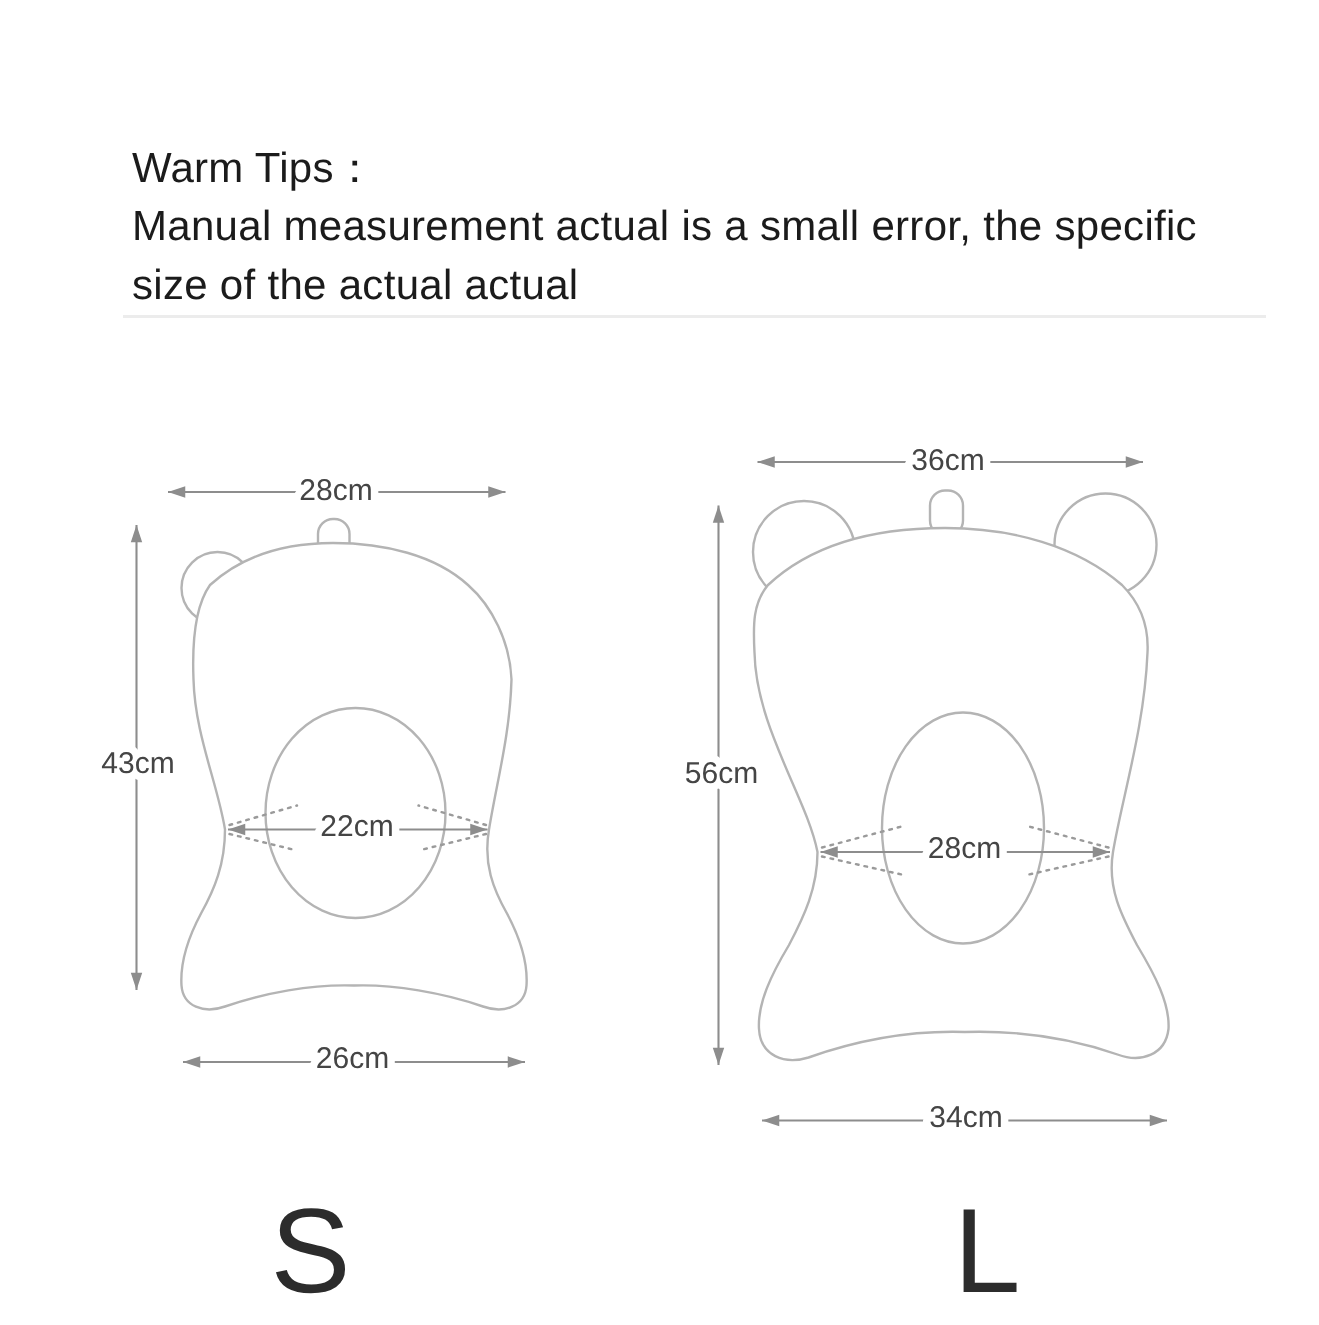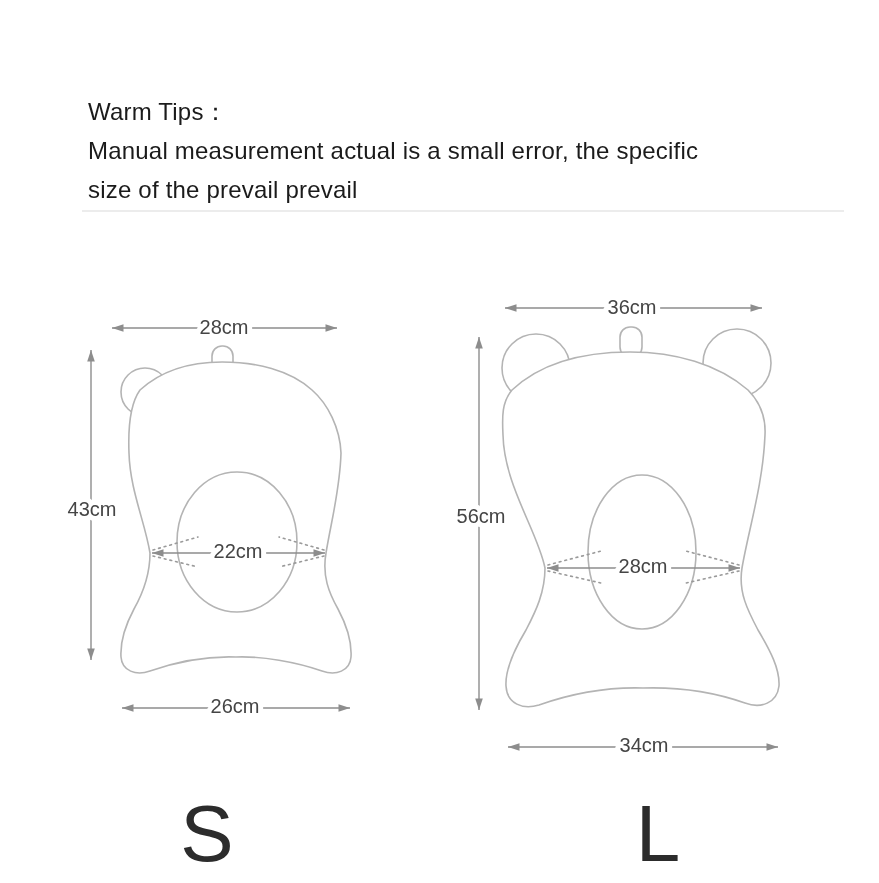--- a/index.html
+++ b/index.html
@@ -8,21 +8,21 @@
     width:879px; height:883px;
     background:#ffffff;
     overflow:hidden;
     font-family:"Liberation Sans", sans-serif;
   }
   .tips {
     position:absolute;
     left:88px; top:92px;
     width:740px;
     color:#1b1b1b;
-    font-size:24px;
+    font-size:28px;
     line-height:39px;
     letter-spacing:0.2px;
   }
   .divider {
     position:absolute;
     left:82px; top:210px;
     width:762px; height:2px;
     background:#ececec;
   }
   svg.fig { position:absolute; overflow:visible; }
@@ -75,21 +75,21 @@
   .letter-l { left:598px; }
 </style>
 </head>
 <body>
 
 <div class="page">
 
   <div class="tips">
     <div>Warm Tips：</div>
     <div>Manual measurement actual is a small error, the specific</div>
-    <div>size of the prevail prevail</div>
+    <div>size of the actual actual</div>
   </div>
 
   <div class="divider"></div>
 
   <svg class="fig fig-s" width="330" height="440" viewBox="0 0 330 440">
     <defs>
       <marker id="ah-s" viewBox="0 0 14 10" markerWidth="14" markerHeight="10" refX="13" refY="5" orient="auto-start-reverse" markerUnits="userSpaceOnUse">
         <path d="M1.5,1.2 L13,5 L1.5,8.8 Z" fill="#8d8d8d"></path>
       </marker>
     </defs>

